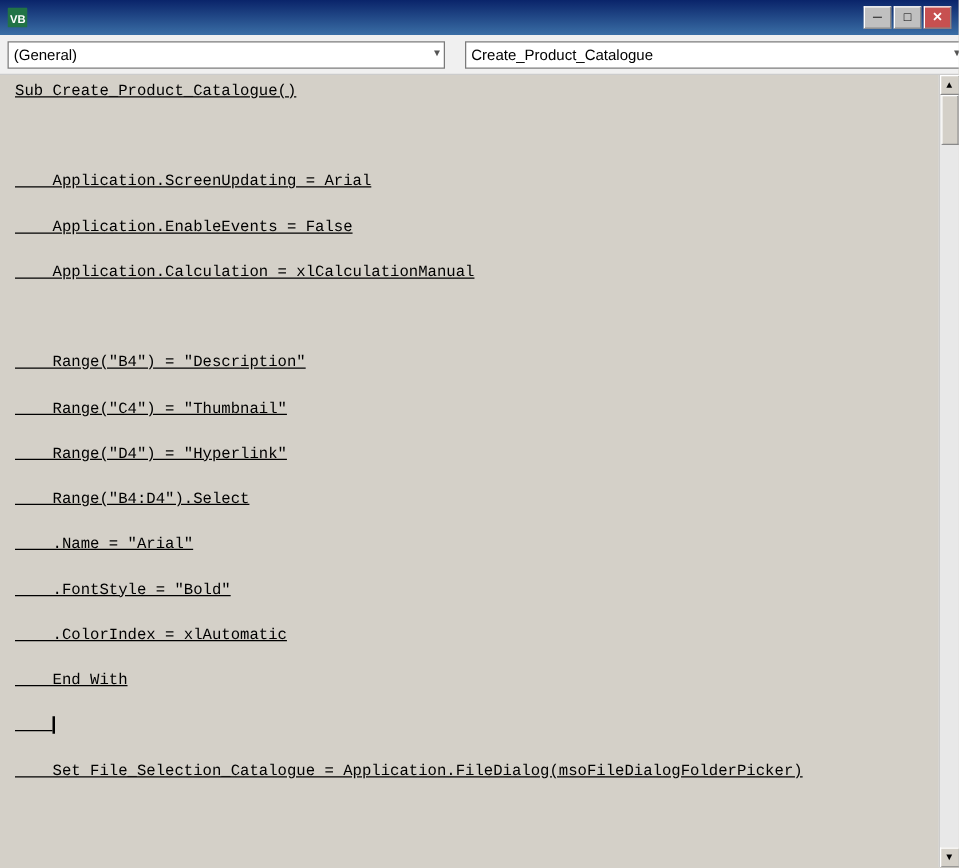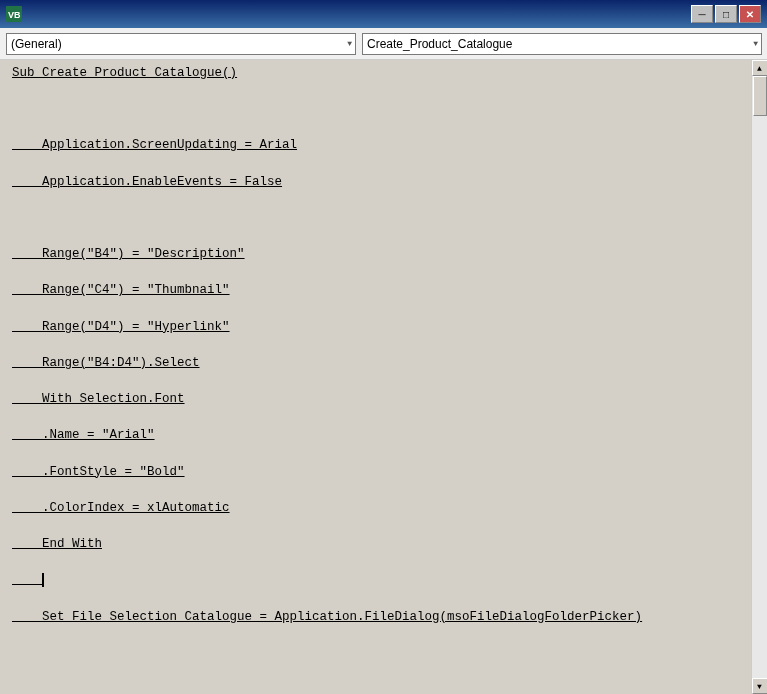--- a/index.html
+++ b/index.html
@@ -68,21 +68,21 @@
       color: white;
       font-weight: bold;
     }
 
     .toolbar {
       background: #f0f0f0;
       border-bottom: 1px solid #ccc;
       display: flex;
       align-items: center;
       padding: 4px 6px;
-      gap: 6px;
+      gap: 16px;
       height: 32px;
     }
 
     .dropdown {
       height: 22px;
       border: 1px solid #7a7a7a;
       background: white;
       font-size: 12px;
       font-family: 'Segoe UI', Arial, sans-serif;
       padding: 0 4px;
@@ -241,26 +241,26 @@
     </div>
   </div>
 
   <div class="main-area">
     <div class="scrollbar-area">
       <div class="code-content">
         <pre><span class="code-line">Sub Create_Product_Catalogue()</span>
 <span class="code-line"></span>
 <span class="code-line">    Application.ScreenUpdating = Arial</span>
 <span class="code-line">    Application.EnableEvents = False</span>
+<span class="code-line">    Application.Calculation = xlCalculationManual</span>
 <span class="code-line"></span>
 <span class="code-line">    Range("B4") = "Description"</span>
 <span class="code-line">    Range("C4") = "Thumbnail"</span>
 <span class="code-line">    Range("D4") = "Hyperlink"</span>
 <span class="code-line">    Range("B4:D4").Select</span>
-<span class="code-line">    With Selection.Font</span>
 <span class="code-line">    .Name = "Arial"</span>
 <span class="code-line">    .FontStyle = "Bold"</span>
 <span class="code-line">    .ColorIndex = xlAutomatic</span>
 <span class="code-line">    End With</span>
 <span class="code-line cursor-line">    <span class="cursor"></span></span>
 <span class="code-line">    Set File_Selection_Catalogue = Application.FileDialog(msoFileDialogFolderPicker)</span>
 
 
 
 

